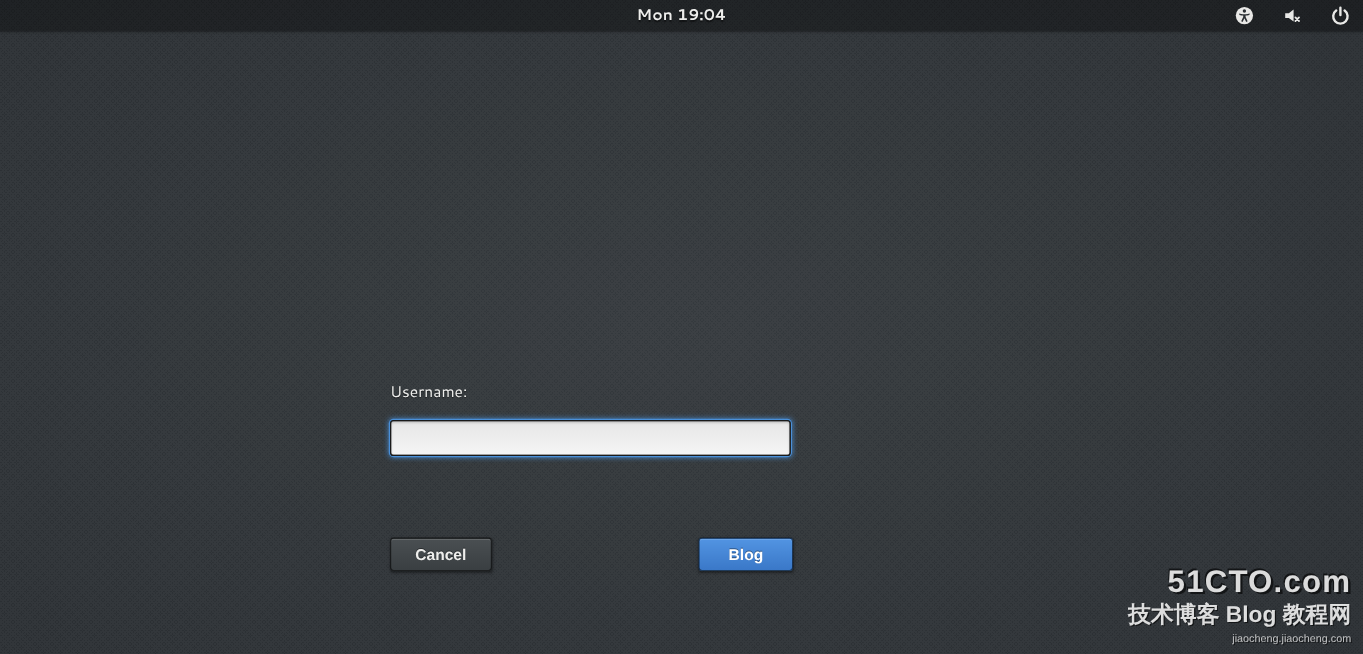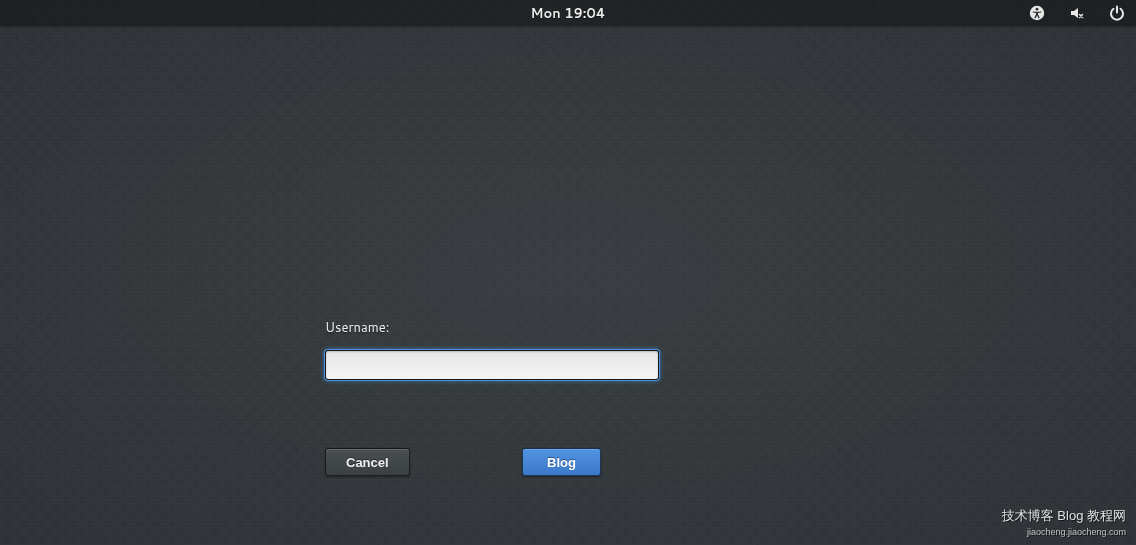--- a/index.html
+++ b/index.html
@@ -101,21 +101,21 @@
       padding: 0 8px;
       font-size: 14px;
       color: #2e3436;
       outline: none;
     }
     
     .button-row {
       position: absolute;
       left: 325px;
       top: 448px;
-      width: 276px;
+      width: 336px;
       display: flex;
       justify-content: space-between;
     }
     
     .btn {
       height: 28px;
       padding: 0 20px;
       border-radius: 3px;
       font-size: 13px;
       font-weight: bold;
@@ -148,22 +148,22 @@
     
     .watermark .wm-main {
       font-size: 26px;
       font-weight: 900;
       letter-spacing: 1px;
       text-shadow: 2px 2px 0 rgba(0,0,0,0.6), -1px -1px 0 rgba(0,0,0,0.6);
       line-height: 1;
     }
     
     .watermark .wm-sub {
-      font-size: 13px;
-      font-weight: normal;
+      font-size: 19px;
+      font-weight: bold;
       text-shadow: 1px 1px 0 rgba(0,0,0,0.6);
       margin-top: 2px;
     }
     
     .watermark .wm-url {
       font-size: 9px;
       text-shadow: 1px 1px 0 rgba(0,0,0,0.6);
       margin-top: 2px;
       color: rgba(255,255,255,0.7);
     }
@@ -200,15 +200,16 @@
   <div class="field-label">Username:</div>
   <input type="text" class="text-input" autofocus="" value="" style="">
 </div>
 
 <div class="button-row">
   <button class="btn btn-grey">Cancel</button>
   <button class="btn btn-blue">Blog</button>
 </div>
 
 <div class="watermark">
+  <div class="wm-main">51CTO.com</div>
   <div class="wm-sub">技术博客   Blog   教程网</div>
   <div class="wm-url">jiaocheng.jiaocheng.com</div>
 </div>
 
 </body></html>

